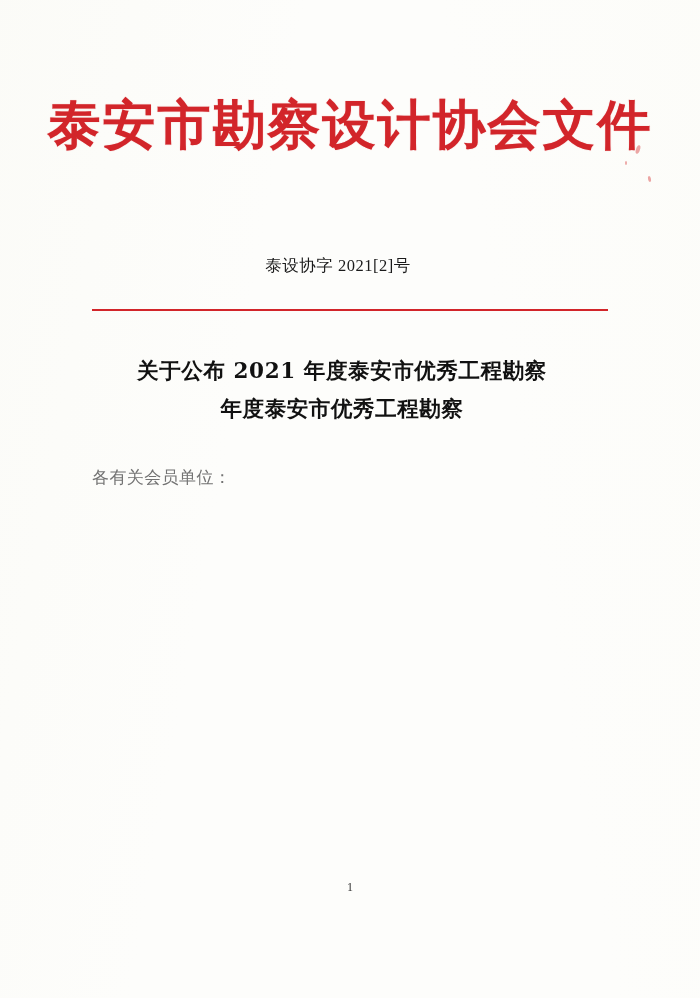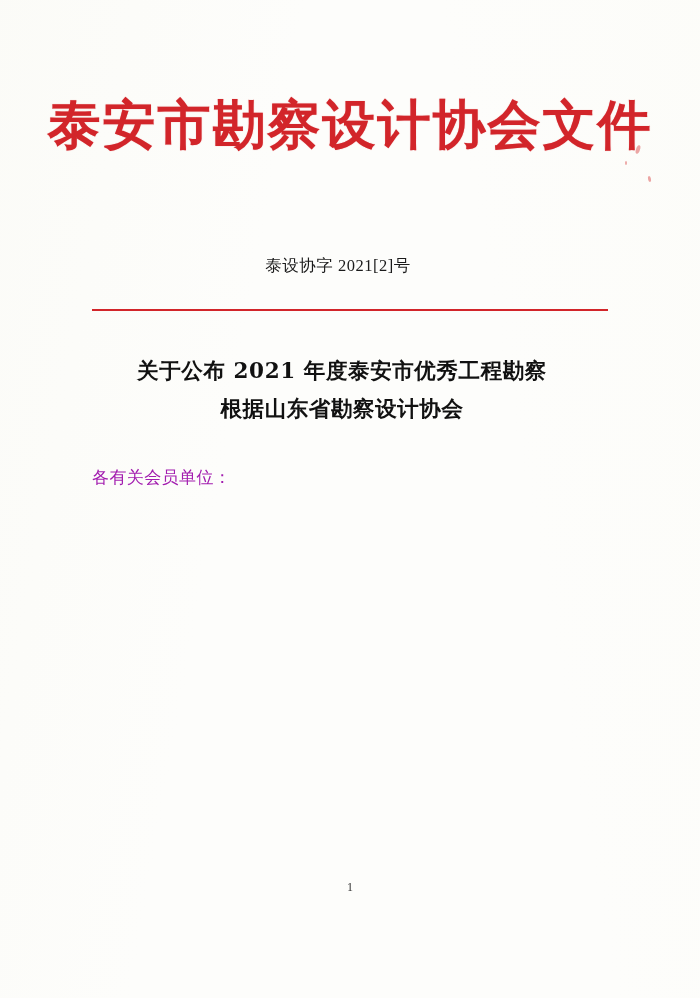--- a/index.html
+++ b/index.html
@@ -82,21 +82,21 @@
   .doc-title .line2 {
     display: block;
   }
   .body-text {
     position: absolute;
     top: 460px;
     left: 92px;
     width: 516px;
     font-family: "Liberation Serif", serif;
     font-size: 17px;
-    color: #a21caf;
+    color: #737373;
     line-height: 2.07;
     letter-spacing: 0.4px;
     text-align: justify;
   }
   .salutation {
     display: block;
     margin-bottom: 0;
   }
   .para {
     display: block;
@@ -137,21 +137,21 @@
   <span class="mark m1"></span>
   <span class="mark m2"></span>
   <span class="mark m3"></span>
 
   <div class="doc-number">泰设协字 2021[2]号</div>
 
   <div class="red-rule"></div>
 
   <div class="doc-title">
     <span>关于公布 2021 年度泰安市优秀工程勘察</span>
-    <span class="line2">根据山东省勘察设计协会</span>
+    <span class="line2">年度泰安市优秀工程勘察</span>
   </div>
 
   <div class="body-text">
     <span class="salutation">各有关会员单位：</span>
   </div>
 
   <div class="page-number">1</div>
 
 </div>
 

